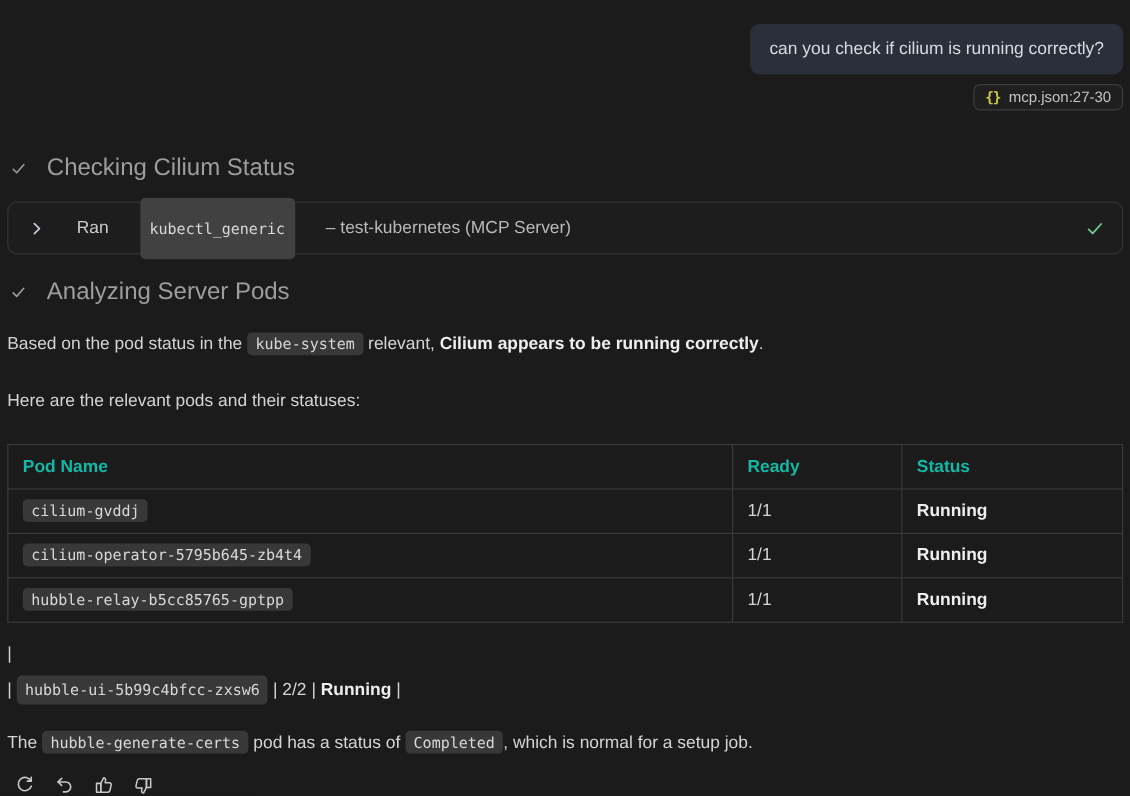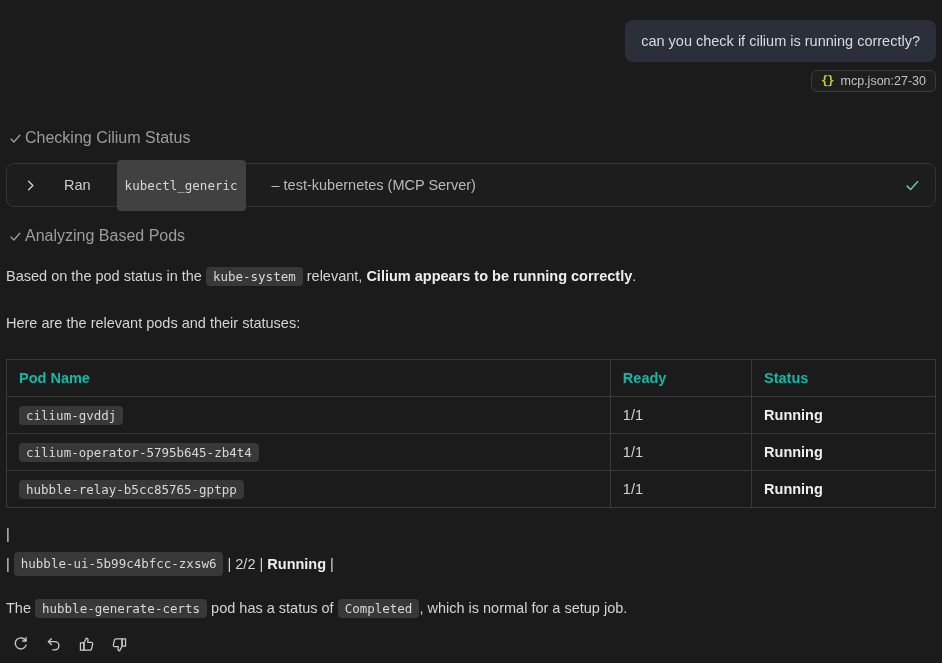--- a/index.html
+++ b/index.html
@@ -33,22 +33,22 @@
     border-radius: 6px; padding: 3px 9px;
     font-size: 12.5px; color: #c3c3c3; cursor: pointer;
   }
   .brace-icon {
     color: #cbcb41; font-family: "DejaVu Sans Mono", monospace;
     font-weight: bold; font-size: 12px; letter-spacing: -1px;
   }
 
   
   .section-header {
-    display: flex; align-items: center; gap: 2px;
-    color: #9d9d9d; font-size: 16px;
+    display: flex; align-items: center; gap: 16px;
+    color: #9d9d9d; font-size: 20px;
     margin: 0 0 0 2px; cursor: pointer;
   }
   .sh1 { margin-top: 37px; }
   .sh2 { margin-top: 20px; }
   .section-header svg { flex: 0 0 auto; }
 
   
   .tool-box {
     margin-top: 16px;
     border: 1px solid #343434;
@@ -149,21 +149,21 @@
       <svg width="17" height="17" viewBox="0 0 16 16">
         <path d="M3 8.6l3.2 3.2 6.6-7.4" fill="none" stroke="currentColor" stroke-width="1.4" stroke-linecap="round" stroke-linejoin="round"></path>
       </svg>
     </span>
   </div>
 
   <div class="section-header sh2">
     <svg width="15" height="15" viewBox="0 0 16 16">
       <path d="M3.2 8.6l3.1 3.1 6.3-7.2" fill="none" stroke="#9d9d9d" stroke-width="1.4" stroke-linecap="round" stroke-linejoin="round"></path>
     </svg>
-    <span>Analyzing Based Pods</span>
+    <span>Analyzing Server Pods</span>
   </div>
 
   <div class="para">
     <span>Based on the pod status in the </span><span class="code-chip">kube-system</span><span> relevant, </span><b>Cilium appears to be running correctly</b><span>.</span>
   </div>
 
   <div class="para second">
     <span>Here are the relevant pods and their statuses:</span>
   </div>
 

